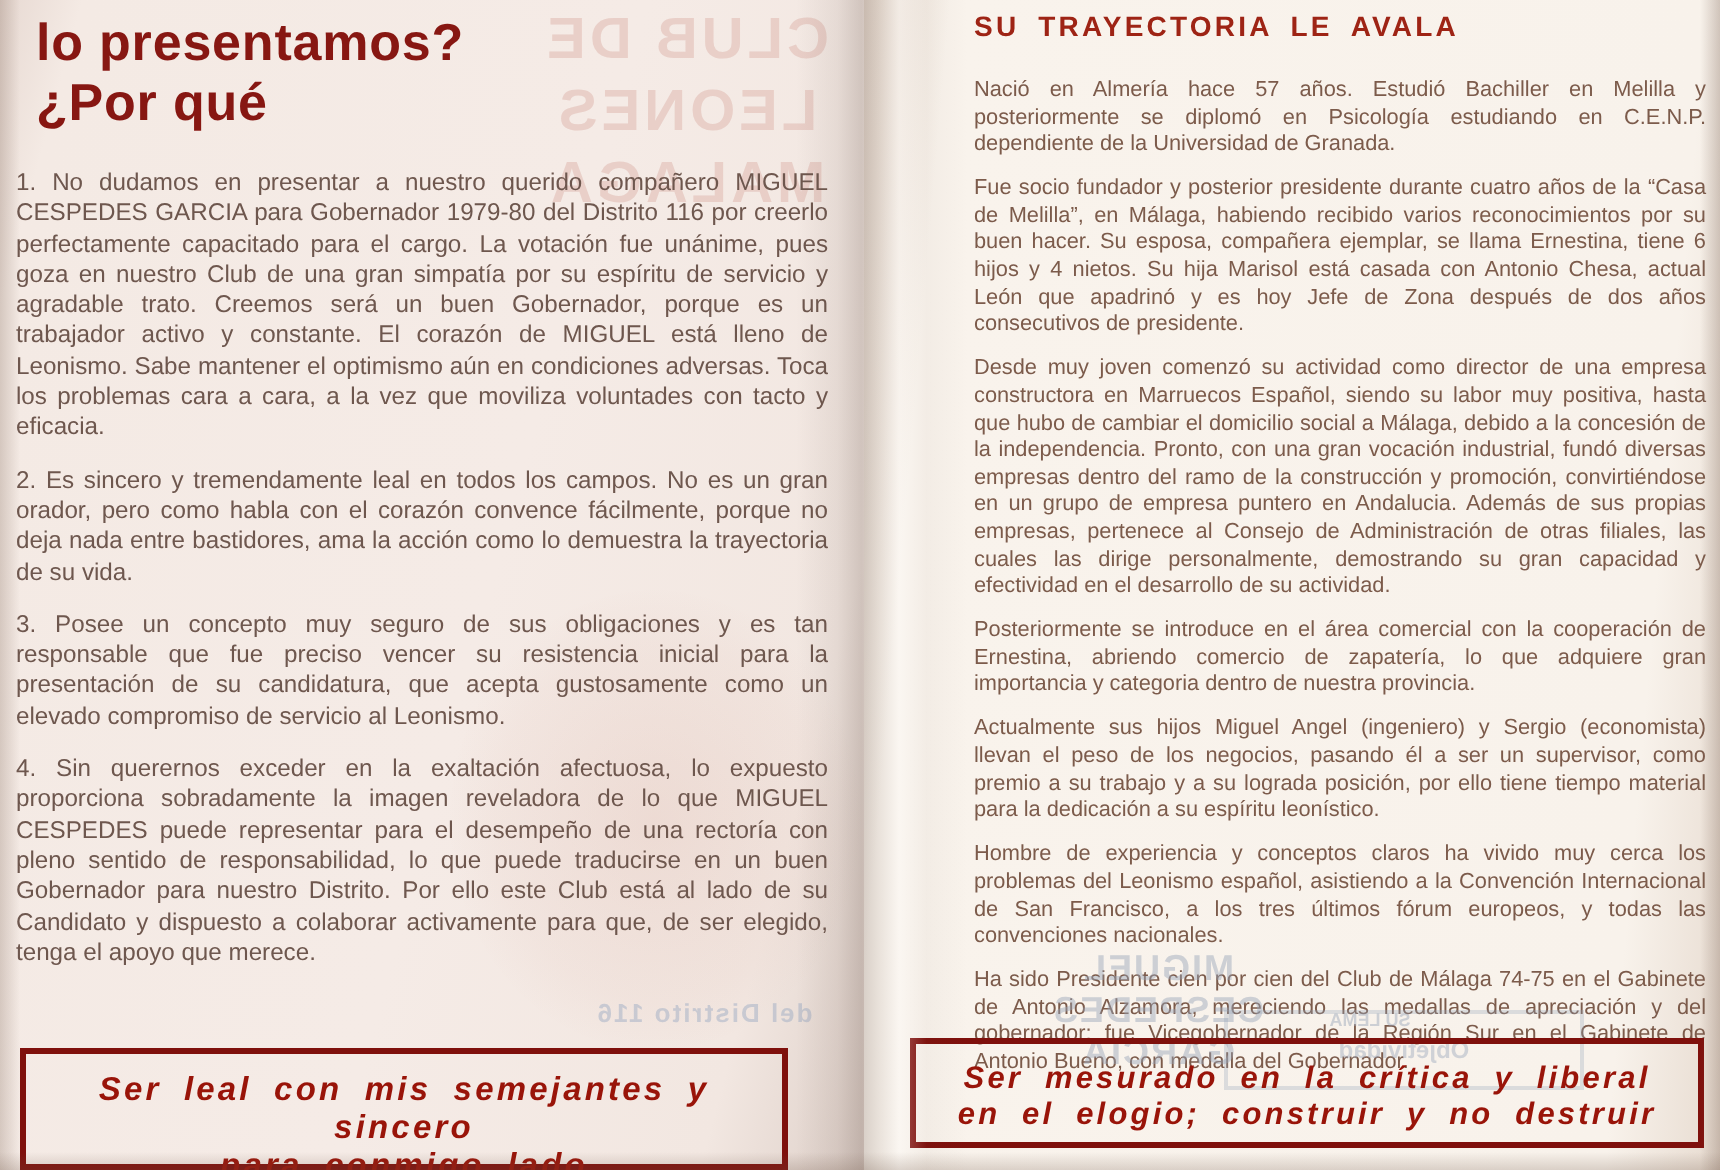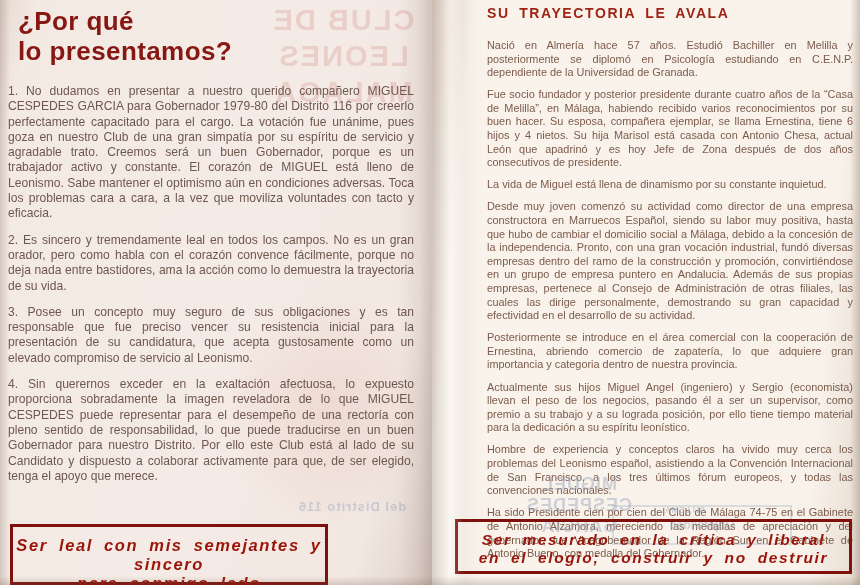--- a/index.html
+++ b/index.html
@@ -23,21 +23,21 @@
     color:#871712; }
   .left-col { position:absolute; left:8px; top:84px; width:406px; }
   .left-col p { margin:0 0 11px 0; font-size:12.1px; line-height:15.3px;
     text-align:justify; color:#6e574e; }
   .slogan-box {
     position:absolute; box-sizing:border-box; border:3px solid #7f100c;
     text-align:center; }
   .slogan-box .sline {
     font-weight:bold; font-style:italic; color:#991409;
     letter-spacing:1.6px; word-spacing:5px; }
-  .slogan-left { left:10px; top:524px; width:318px; height:61px; padding-top:9px; }
+  .slogan-left { left:10px; top:524px; width:384px; height:61px; padding-top:9px; }
   .slogan-left .sline { font-size:16.5px; line-height:19px; }
   .slogan-right { left:455px; top:519px; width:397px; height:55px; padding-top:9px; }
   .slogan-right .sline { font-size:15.5px; line-height:18px; }
   
   .heading { position:absolute; left:487px; top:5px; margin:0;
     font-size:14px; font-weight:bold; letter-spacing:1.6px; word-spacing:4px;
     color:#9e2415; }
   .right-col { position:absolute; left:487px; top:39px; width:366px; }
   .right-col p { margin:0 0 8.5px 0; font-size:10.9px; line-height:13.6px;
     text-align:justify; color:#7c5b4b; }
@@ -82,22 +82,22 @@
 
   <section class="page page-left">
 
     <div class="ghost ghost-club">
       <div>CLUB DE LEONES</div>
       <div>MALAGA</div>
     </div>
     <div class="ghost-emblem"></div>
 
     <h1 class="title">
+      <span style="display:block">lo presentamos?</span>
       <span style="display:block">¿Por qué</span>
-      <span style="display:block">lo presentamos?</span>
     </h1>
 
     <div class="left-col">
       <p>1. No dudamos en presentar a nuestro querido compañero MIGUEL CESPEDES GARCIA para Gobernador 1979-80 del Distrito 116 por creerlo perfectamente capacitado para el cargo. La votación fue unánime, pues goza en nuestro Club de una gran simpatía por su espíritu de servicio y agradable trato. Creemos será un buen Gobernador, porque es un trabajador activo y constante. El corazón de MIGUEL está lleno de Leonismo. Sabe mantener el optimismo aún en condiciones adversas. Toca los problemas cara a cara, a la vez que moviliza voluntades con tacto y eficacia.</p>
       <p>2. Es sincero y tremendamente leal en todos los campos. No es un gran orador, pero como habla con el corazón convence fácilmente, porque no deja nada entre bastidores, ama la acción como lo demuestra la trayectoria de su vida.</p>
       <p>3. Posee un concepto muy seguro de sus obligaciones y es tan responsable que fue preciso vencer su resistencia inicial para la presentación de su candidatura, que acepta gustosamente como un elevado compromiso de servicio al Leonismo.</p>
       <p>4. Sin querernos exceder en la exaltación afectuosa, lo expuesto proporciona sobradamente la imagen reveladora de lo que MIGUEL CESPEDES puede representar para el desempeño de una rectoría con pleno sentido de responsabilidad, lo que puede traducirse en un buen Gobernador para nuestro Distrito. Por ello este Club está al lado de su Candidato y dispuesto a colaborar activamente para que, de ser elegido, tenga el apoyo que merece.</p>
     </div>
 
     <div class="ghost ghost-distrito">del Distrito 116</div>
@@ -108,21 +108,20 @@
     </div>
   </section>
 
   <section class="page page-right"></section>
 
   <h2 class="heading">SU TRAYECTORIA LE AVALA</h2>
 
   <div class="right-col">
     <p>Nació en Almería hace 57 años. Estudió Bachiller en Melilla y posteriormente se diplomó en Psicología estudiando en C.E.N.P. dependiente de la Universidad de Granada.</p>
     <p>Fue socio fundador y posterior presidente durante cuatro años de la “Casa de Melilla”, en Málaga, habiendo recibido varios reconocimientos por su buen hacer. Su esposa, compañera ejemplar, se llama Ernestina, tiene 6 hijos y 4 nietos. Su hija Marisol está casada con Antonio Chesa, actual León que apadrinó y es hoy Jefe de Zona después de dos años consecutivos de presidente.</p>
-    <p>La vida de Miguel está llena de dinamismo por su constante inquietud.</p>
     <p>Desde muy joven comenzó su actividad como director de una empresa constructora en Marruecos Español, siendo su labor muy positiva, hasta que hubo de cambiar el domicilio social a Málaga, debido a la concesión de la independencia. Pronto, con una gran vocación industrial, fundó diversas empresas dentro del ramo de la construcción y promoción, convirtiéndose en un grupo de empresa puntero en Andalucia. Además de sus propias empresas, pertenece al Consejo de Administración de otras filiales, las cuales las dirige personalmente, demostrando su gran capacidad y efectividad en el desarrollo de su actividad.</p>
     <p>Posteriormente se introduce en el área comercial con la cooperación de Ernestina, abriendo comercio de zapatería, lo que adquiere gran importancia y categoria dentro de nuestra provincia.</p>
     <p>Actualmente sus hijos Miguel Angel (ingeniero) y Sergio (economista) llevan el peso de los negocios, pasando él a ser un supervisor, como premio a su trabajo y a su lograda posición, por ello tiene tiempo material para la dedicación a su espíritu leonístico.</p>
     <p>Hombre de experiencia y conceptos claros ha vivido muy cerca los problemas del Leonismo español, asistiendo a la Convención Internacional de San Francisco, a los tres últimos fórum europeos, y todas las convenciones nacionales.</p>
     <p>Ha sido Presidente cien por cien del Club de Málaga 74-75 en el Gabinete de Antonio Alzamora, mereciendo las medallas de apreciación y del gobernador; fue Vicegobernador de la Región Sur en el Gabinete de Antonio Bueno, con medalla del Gobernador.</p>
   </div>
 
   <div class="ghost ghost-name">MIGUEL CESPEDES GARCIA</div>
   <div class="ghost ghost-lema">SU LEMA</div>
   <div class="ghost ghost-box">Objetividad</div>

